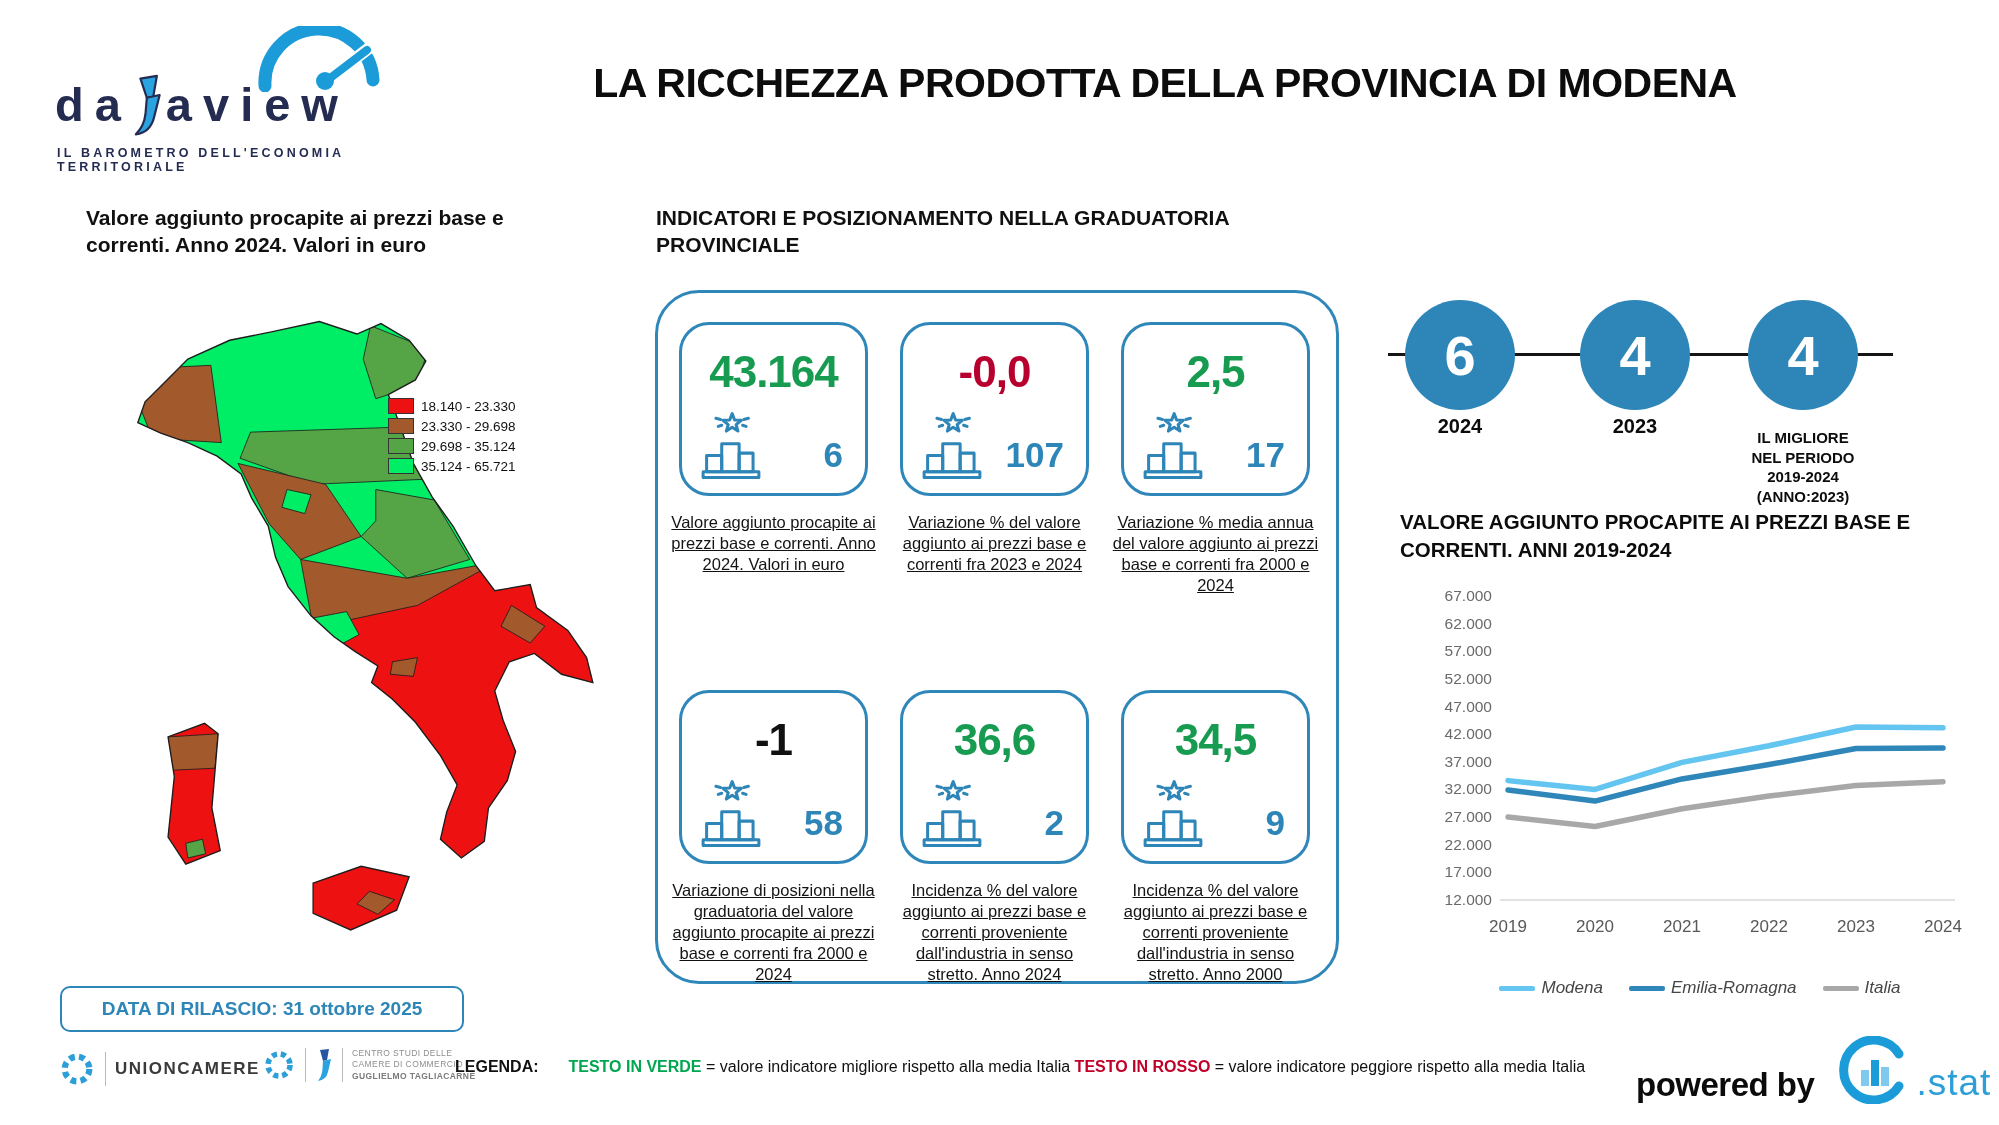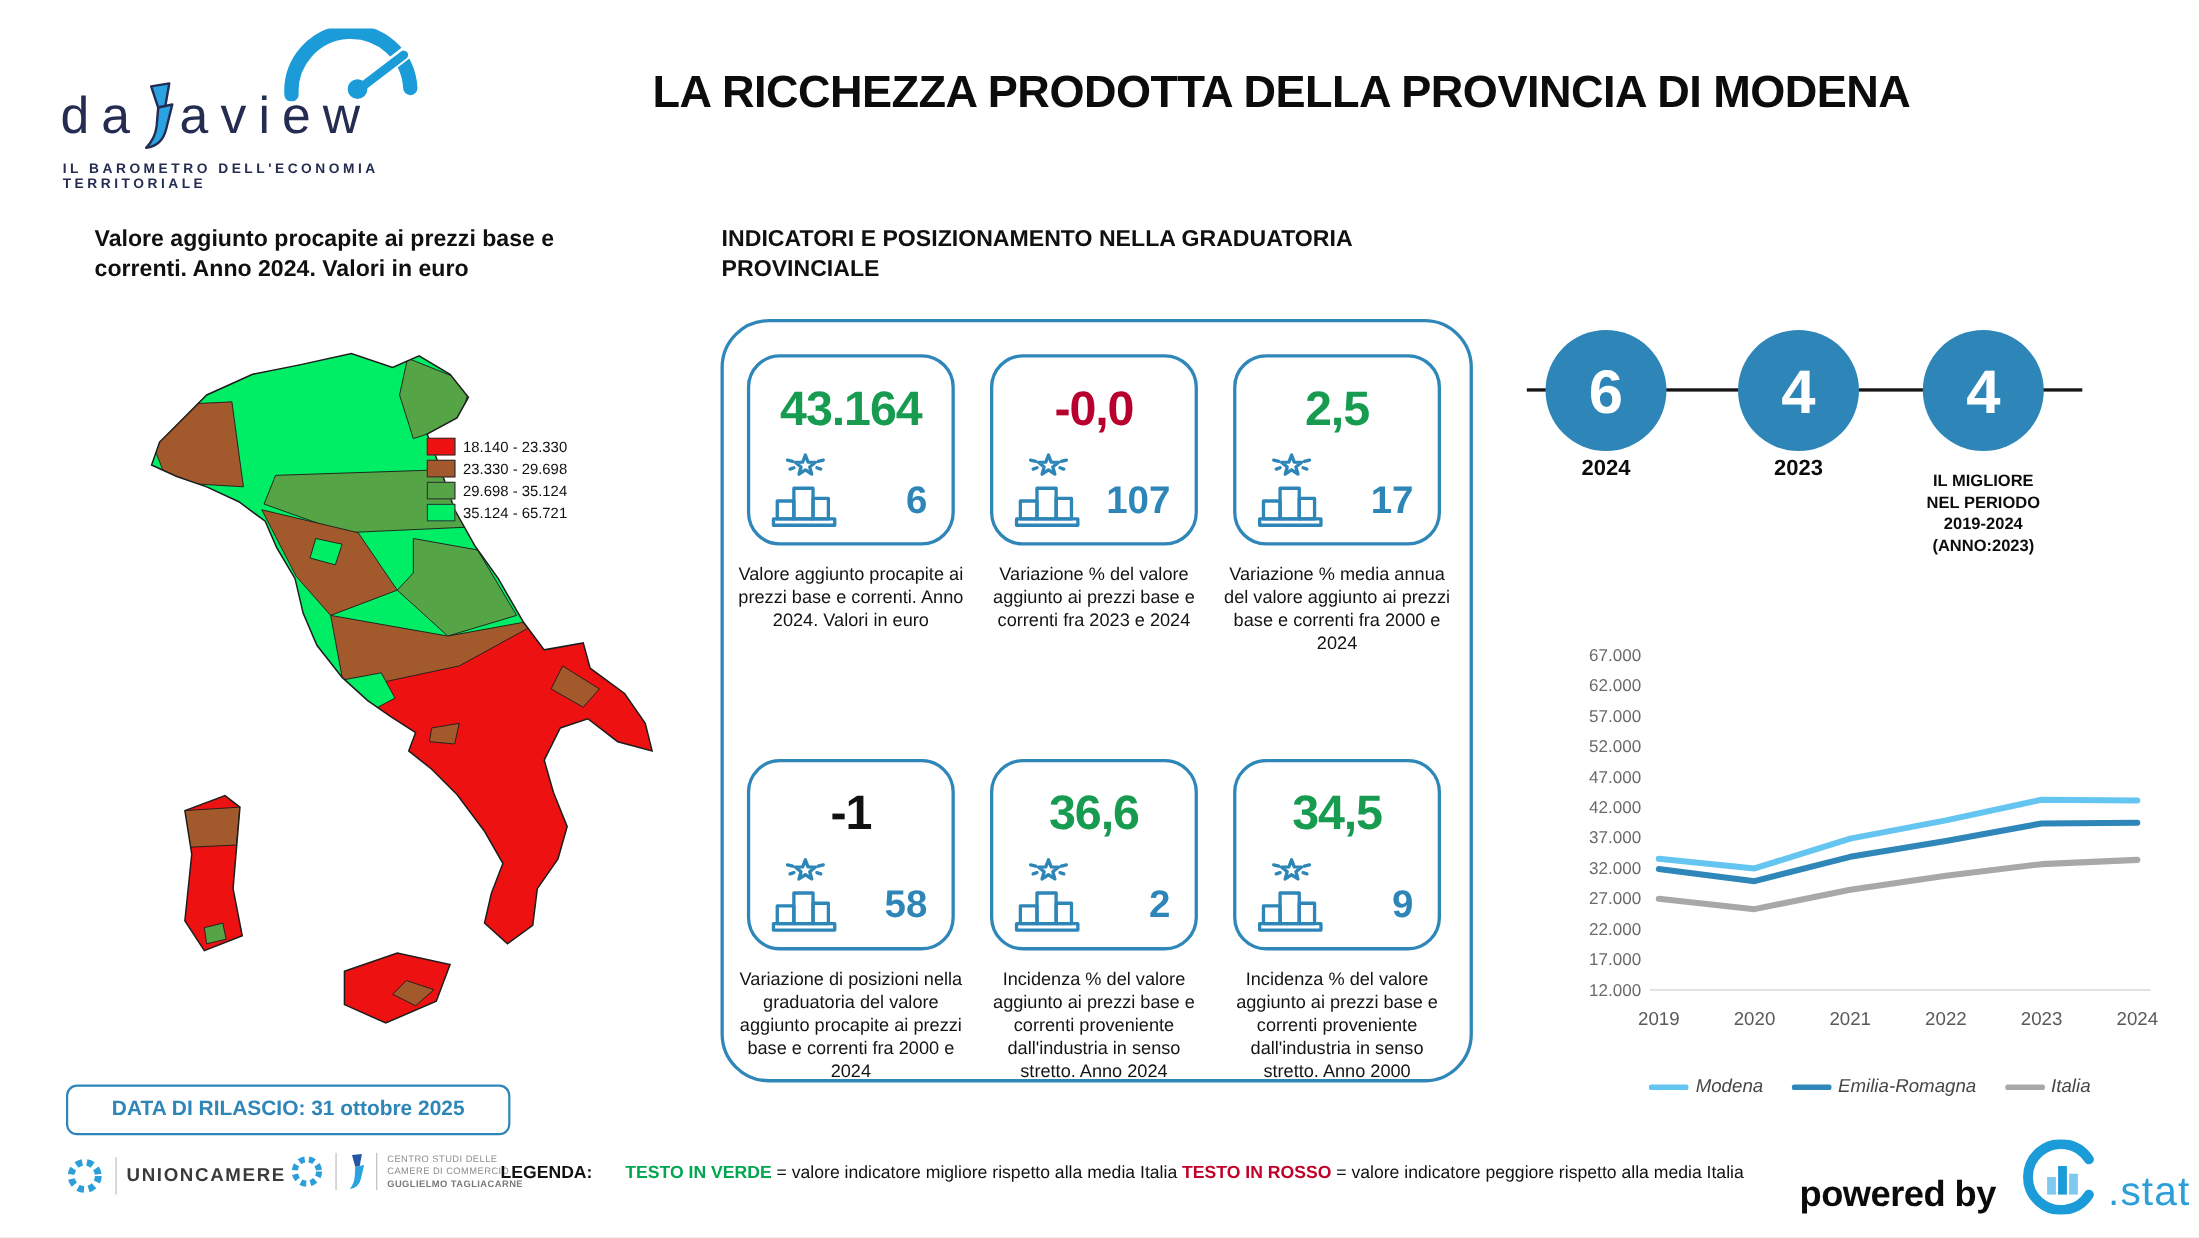--- a/index.html
+++ b/index.html
@@ -1,20 +1,20 @@
 <!DOCTYPE html>
 <html><head>
 <meta charset="utf-8">
 <style>
   html,body{margin:0;padding:0;background:#e8e8e8;}
   .canvas{position:relative;width:1999px;height:1125px;background:#ffffff;overflow:hidden;
           font-family:"Liberation Sans",sans-serif;color:#111;}
   
   .logo{position:absolute;left:55px;top:34px;width:340px;height:110px;}
-  .logo-word{position:absolute;left:0;top:40px;font-size:47px;font-weight:400;color:#252c52;
+  .logo-word{position:absolute;left:0;top:40px;font-size:47px;font-weight:700;color:#252c52;
              letter-spacing:11px;display:flex;align-items:flex-end;}
   .logo-t{width:34px;height:64px;margin:0 4px -6px -4px;}
   .logo-arc{position:absolute;left:196px;top:-8px;width:138px;height:66px;}
   .logo-tagline{position:absolute;left:2px;top:112px;font-size:12.5px;font-weight:700;
                 letter-spacing:3.2px;color:#252c52;}
   .main-title{position:absolute;left:430px;top:60px;width:1470px;text-align:center;
               font-size:41px;font-weight:800;letter-spacing:-.5px;color:#0c0c0c;}
   
   .sec-head{position:absolute;font-size:21px;font-weight:700;line-height:1.3;color:#101010;}
   #map-head{left:86px;top:204px;width:450px;}
@@ -26,21 +26,21 @@
   .map-legend .row{display:flex;align-items:center;margin-bottom:4px;}
   .map-legend .sw{width:24px;height:14px;border:1px solid #333;margin-right:7px;}
   .release-box{position:absolute;left:60px;top:986px;width:400px;height:42px;
                border:2.5px solid #2e86b8;border-radius:10px;display:flex;align-items:center;
                justify-content:center;font-size:19px;font-weight:700;color:#2e86b8;}
   
   .ind-container{position:absolute;left:655px;top:290px;width:678px;height:688px;
                  border:3px solid #2f87b9;border-radius:44px;}
   .cards-grid{position:absolute;left:676px;top:322px;width:636px;display:grid;
               grid-template-columns:repeat(3,1fr);column-gap:26px;}
-  .cell{width:195px;display:flex;flex-direction:column;align-items:center;height:368px;}
+  .cell{width:195px;display:flex;flex-direction:column;align-items:center;height:368px;text-decoration:underline;}
   .card{width:183px;height:168px;border:3.5px solid #2f87b9;border-radius:30px;position:relative;
         background:#fff;}
   .card .val{position:absolute;top:22px;left:0;width:100%;text-align:center;
              font-size:44px;font-weight:800;letter-spacing:-1px;}
   .card .pod{position:absolute;left:16px;bottom:12px;width:66px;height:72px;}
   .card .rank{position:absolute;right:22px;bottom:18px;font-size:35px;font-weight:800;color:#2e86b8;}
   .caption{margin-top:16px;width:206px;text-align:center;font-size:16.5px;line-height:1.28;color:#141414;}
   
   .rank-line{position:absolute;left:1388px;top:353px;width:505px;height:3px;background:#151515;}
   .rank-circle{position:absolute;top:300px;width:110px;height:110px;border-radius:50%;
@@ -262,20 +262,21 @@
   <div class="rank-circle" style="left: 1748px; background: rgb(46, 134, 184);">
     <span>4</span>
   </div>
   <div class="rank-label" style="left:1405px;width:110px">2024</div>
   <div class="rank-label" style="left:1580px;width:110px">2023</div>
   <div class="rank-label small" style="left: 1733px; width: 140px; white-space: pre-line;">IL MIGLIORE
 NEL PERIODO
 2019-2024
 (ANNO:2023)</div>
 
+  <div id="chart-title">VALORE AGGIUNTO PROCAPITE AI PREZZI BASE E CORRENTI. ANNI 2019-2024</div>
   <svg id="trend-svg" viewBox="0 0 565 372">
       <text class="ytick" x="94" y="19" text-anchor="end">67.000</text>
       <text class="ytick" x="94" y="46.63636363636364" text-anchor="end">62.000</text>
       <text class="ytick" x="94" y="74.27272727272728" text-anchor="end">57.000</text>
       <text class="ytick" x="94" y="101.9090909090909" text-anchor="end">52.000</text>
       <text class="ytick" x="94" y="129.54545454545456" text-anchor="end">47.000</text>
       <text class="ytick" x="94" y="157.1818181818182" text-anchor="end">42.000</text>
       <text class="ytick" x="94" y="184.8181818181818" text-anchor="end">37.000</text>
       <text class="ytick" x="94" y="212.45454545454547" text-anchor="end">32.000</text>
       <text class="ytick" x="94" y="240.0909090909091" text-anchor="end">27.000</text>

